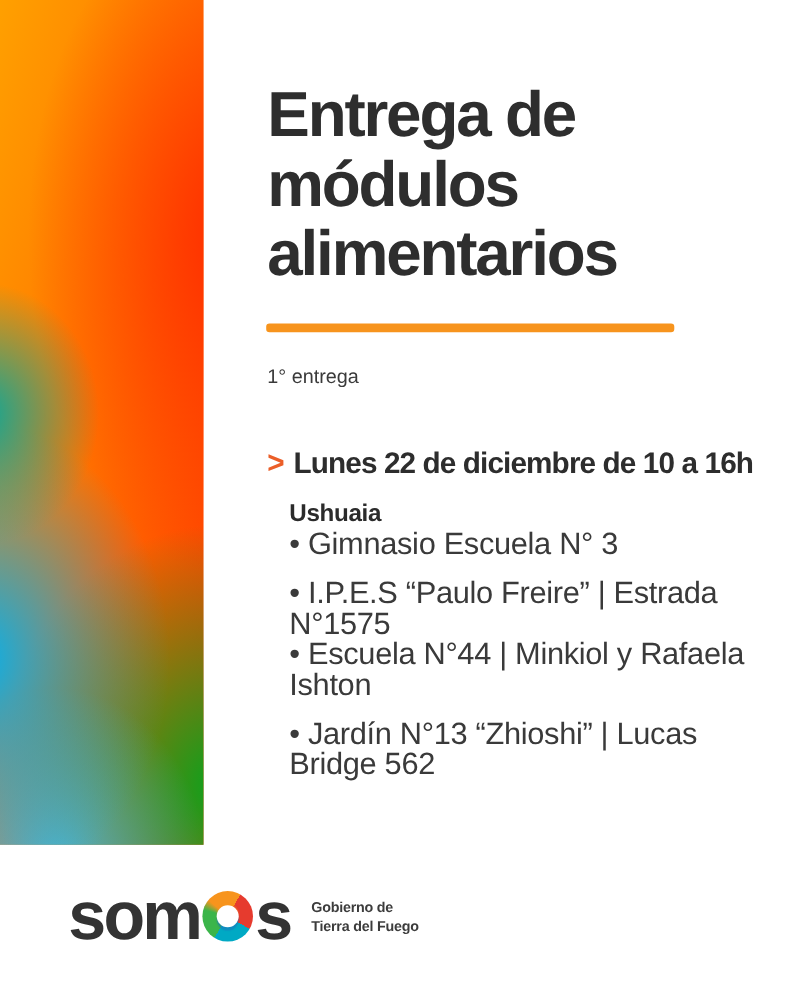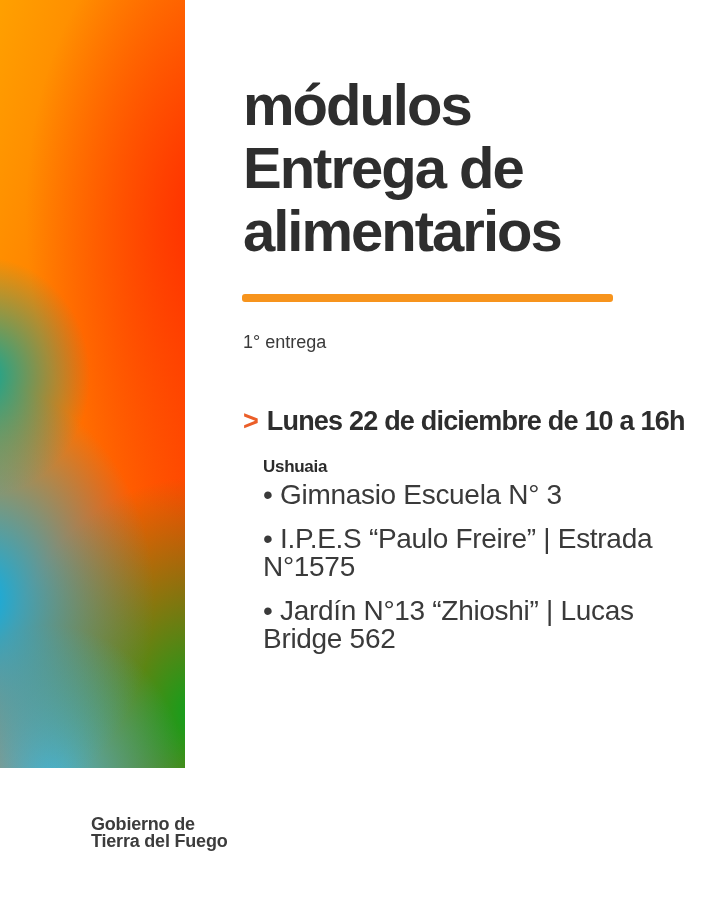--- a/index.html
+++ b/index.html
@@ -43,21 +43,21 @@
     display:flex;align-items:flex-start;gap:8px;
     font-size:27px;line-height:32px;font-weight:bold;
     letter-spacing:-0.8px;color:#2D2D2D;margin-bottom:16px;
   }
   .date-row .chev{
     color:#EB5E28;font-weight:bold;letter-spacing:0;
     transform:scaleY(1.05);
   }
   .section{padding-left:20px;margin-top:16px;}
   .city{
-    font-size:17px;line-height:28px;font-weight:bold;
+    font-size:22px;line-height:28px;font-weight:bold;
     letter-spacing:-0.3px;color:#2B2B2B;
   }
   .place{
     font-size:28px;line-height:28px;color:#3A3A3A;
     letter-spacing:-0.3px;
   }
 
   
   .logo-row{
     position:absolute;left:62px;top:803px;height:60px;
@@ -75,32 +75,32 @@
       #E63B2E 80deg 170deg,
       #00A9C4 170deg 262deg,
       #3BB54A 262deg 335deg,
       #F7941D 360deg);
   }
   .swirl-hole{
     position:absolute;inset:13px;border-radius:50%;background:#ffffff;
     box-shadow:0 3px 1px rgba(27,117,188,0.55), 0 -2px 1px rgba(247,148,29,0.35);
   }
   .logo-org{
-    margin-left:29px;font-size:18px;line-height:17px;font-weight:bold;
+    margin-left:19px;font-size:13px;line-height:17px;font-weight:bold;
     color:#3C3C3C;letter-spacing:-0.2px;
   }
 </style>
 </head>
 <body>
 
 <div class="band"></div>
 
 <h1 class="title" style="margin:0;">
+  <div>Entrega de</div>
   <div>módulos</div>
-  <div>Entrega de</div>
   <div>alimentarios</div>
 </h1>
 
 <div class="divider"></div>
 
 <div class="subtitle">1° entrega</div>
 
 <div class="schedule">
 
   <div class="date-row">
@@ -108,26 +108,34 @@
     <span>Lunes 22 de diciembre de 10 a 16h</span>
   </div>
 
   <div class="section">
     <div class="city">Ushuaia</div>
     <div class="place">• Gimnasio Escuela N° 3</div>
   </div>
 
   <div class="section">
     <div class="place">• I.P.E.S “Paulo Freire” | Estrada N°1575</div>
+    <div class="place">• Escuela N°44 | Minkiol y Rafaela Ishton</div>
   </div>
 
   <div class="section">
     <div class="place">• Jardín N°13 “Zhioshi” | Lucas Bridge 562</div>
   </div>
 
 </div>
 
 <div class="logo-row">
+  <div class="logo-word">
+    <span>som</span>
+    <span class="swirl">
+      <span class="swirl-hole"></span>
+    </span>
+    <span>s</span>
+  </div>
   <div class="logo-org">
     <div>Gobierno de</div>
     <div>Tierra del Fuego</div>
   </div>
 </div>
 
 </body></html>

